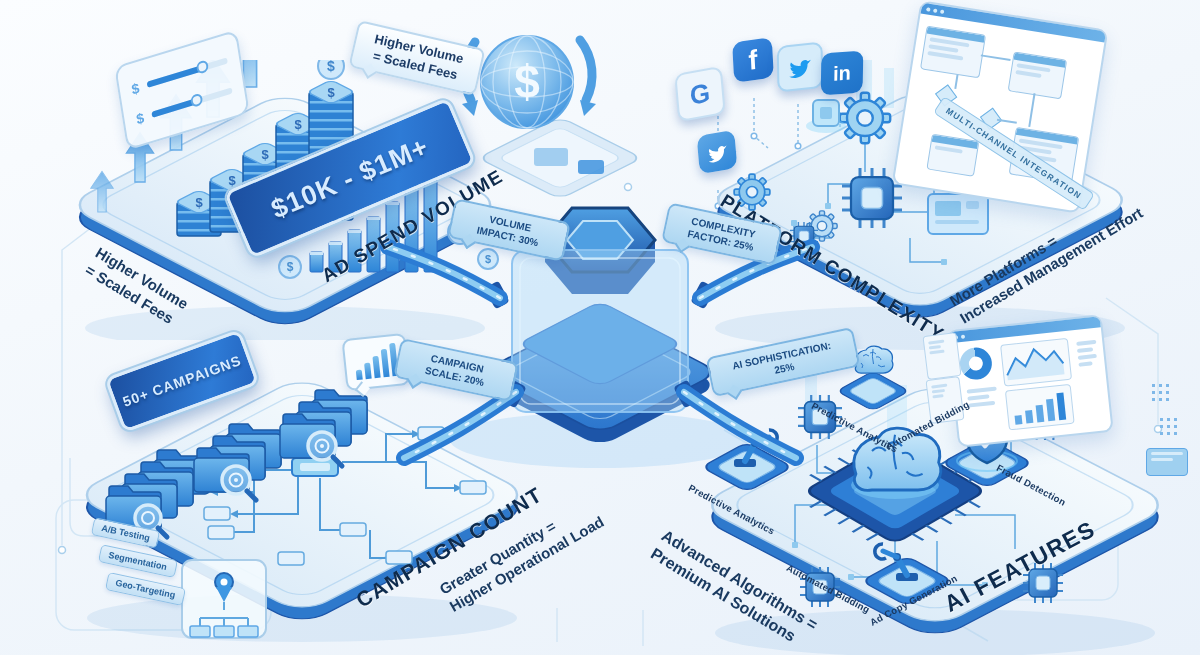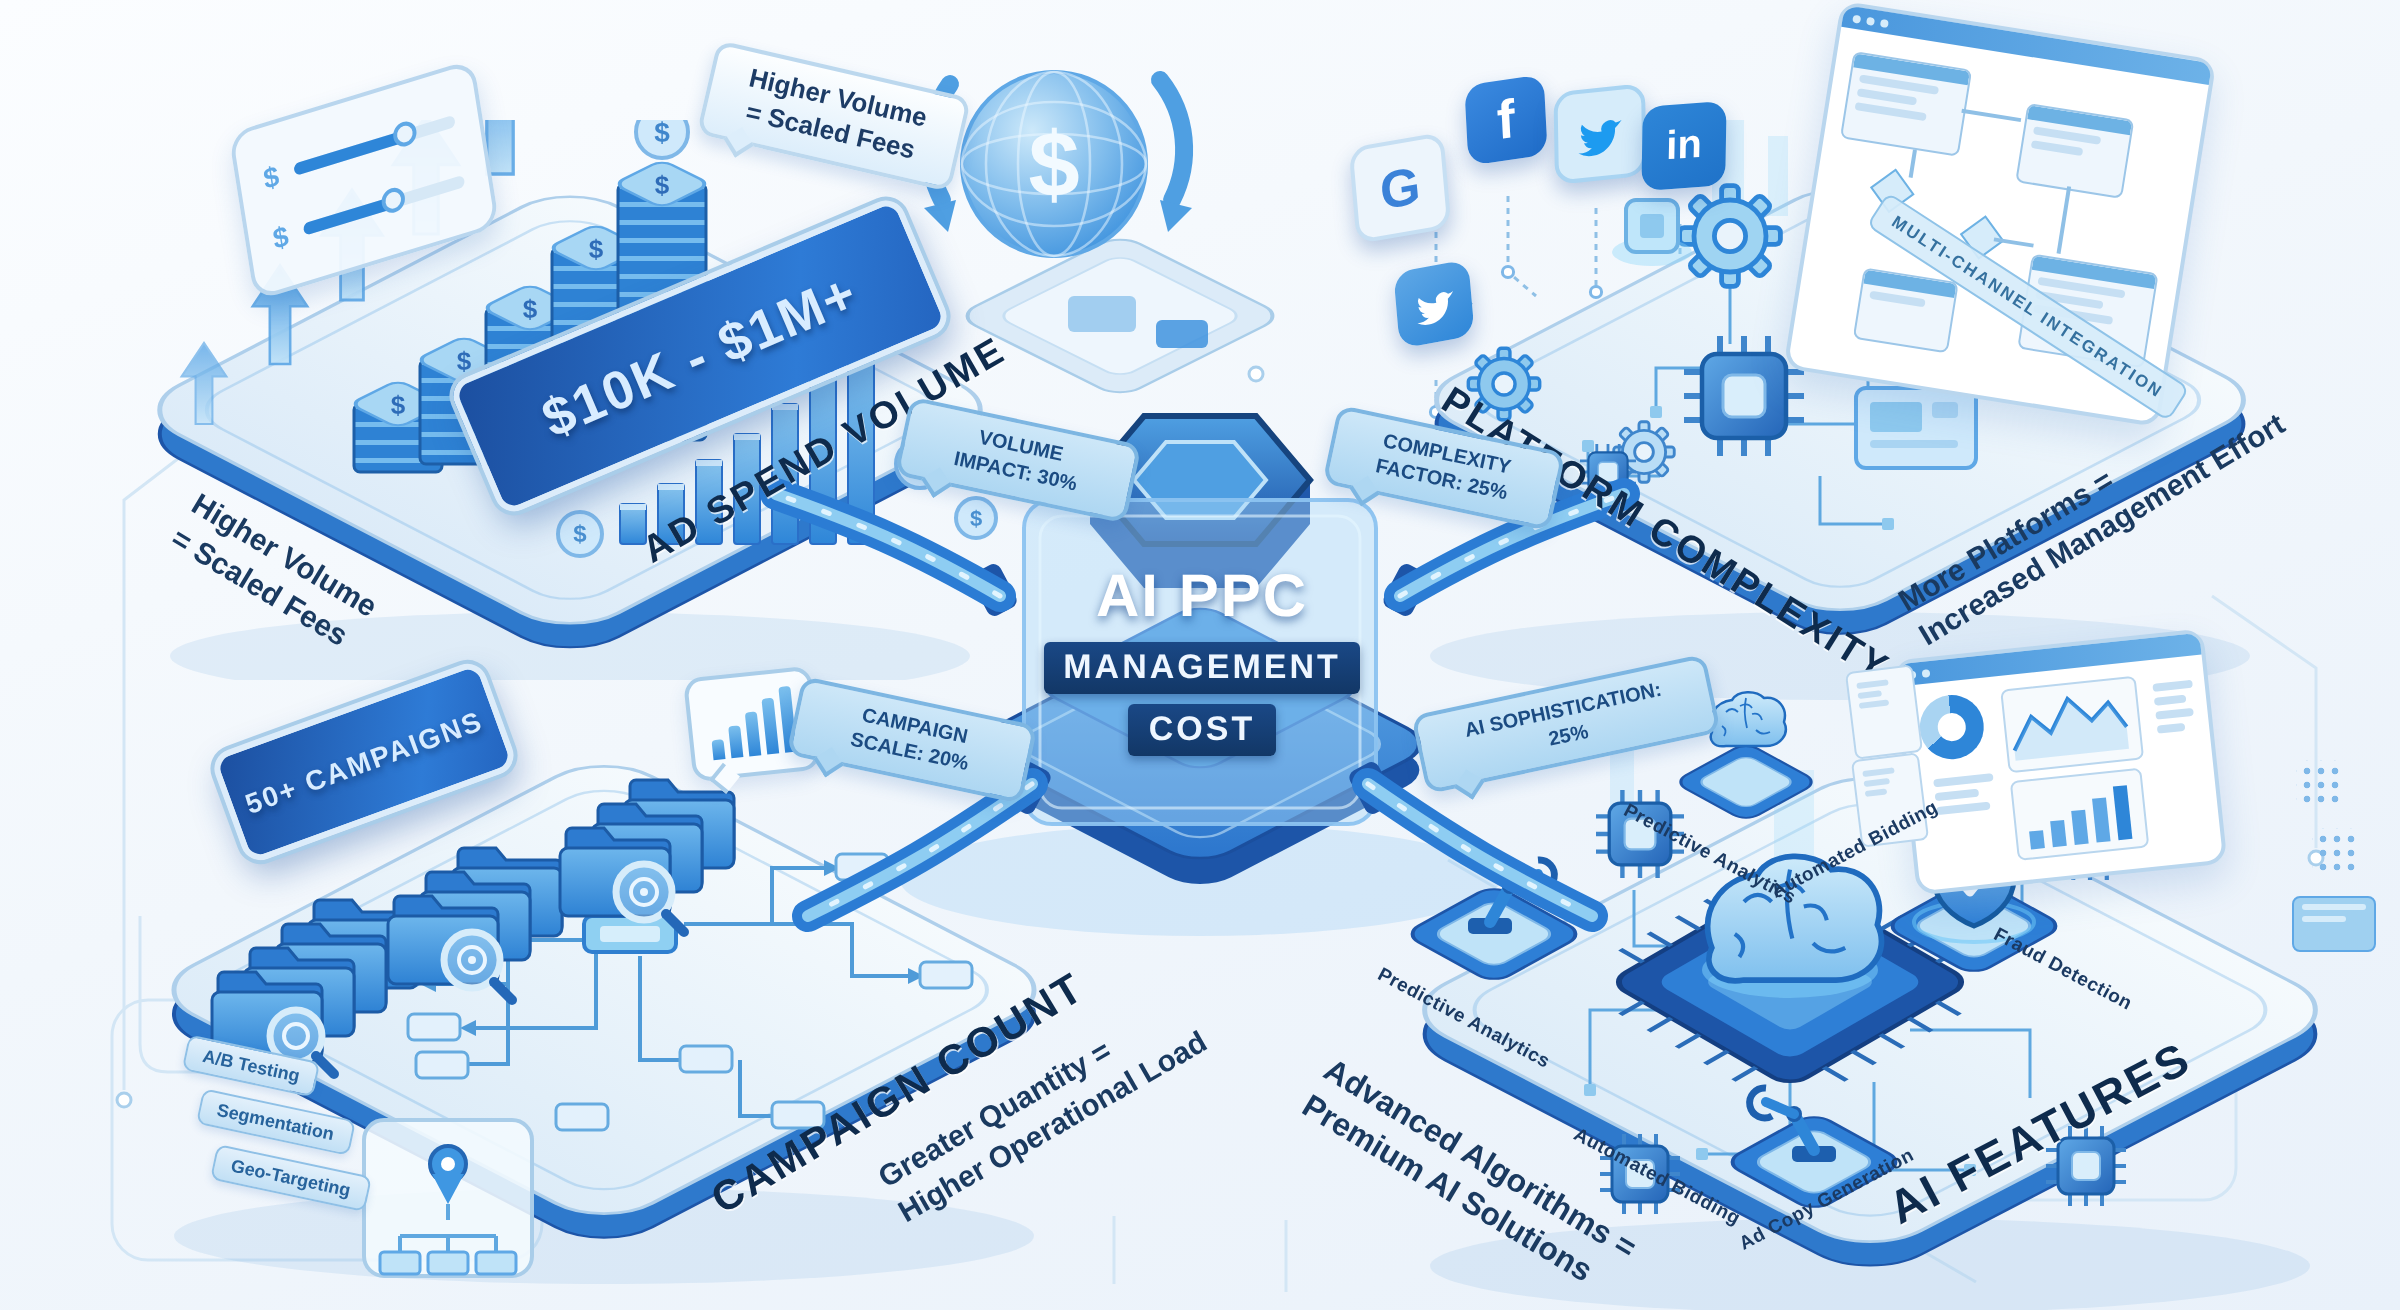--- a/index.html
+++ b/index.html
@@ -627,25 +627,20 @@
     </g>
     <g stroke="#e2f4fe" stroke-width="2.5" stroke-dasharray="3 16">
       <path d="M500,298 C455,272 430,262 388,247"></path>
           <path d="M700,298 C745,272 770,262 812,247"></path>
       <path d="M516,392 C470,424 448,436 404,458"></path>
           <path d="M684,392 C730,424 752,436 796,458"></path>
     </g>
   </g>
 </svg>
 
-<div class="center-text">
-  <div class="ct1">AI PPC</div>
-  <div><span class="ctbar">MANAGEMENT</span></div>
-  <div><span class="ctbar">COST</span></div>
-</div>
 
 <div class="slider-panel" style="left:118px;top:48px">
   <div class="srow">
     <span class="scur">$</span>
     <div class="strack">
           <div class="sfill" style="width:68%"></div>
           <div class="sknob" style="left:62%"></div>
         </div>
   </div>
   <div class="srow">

